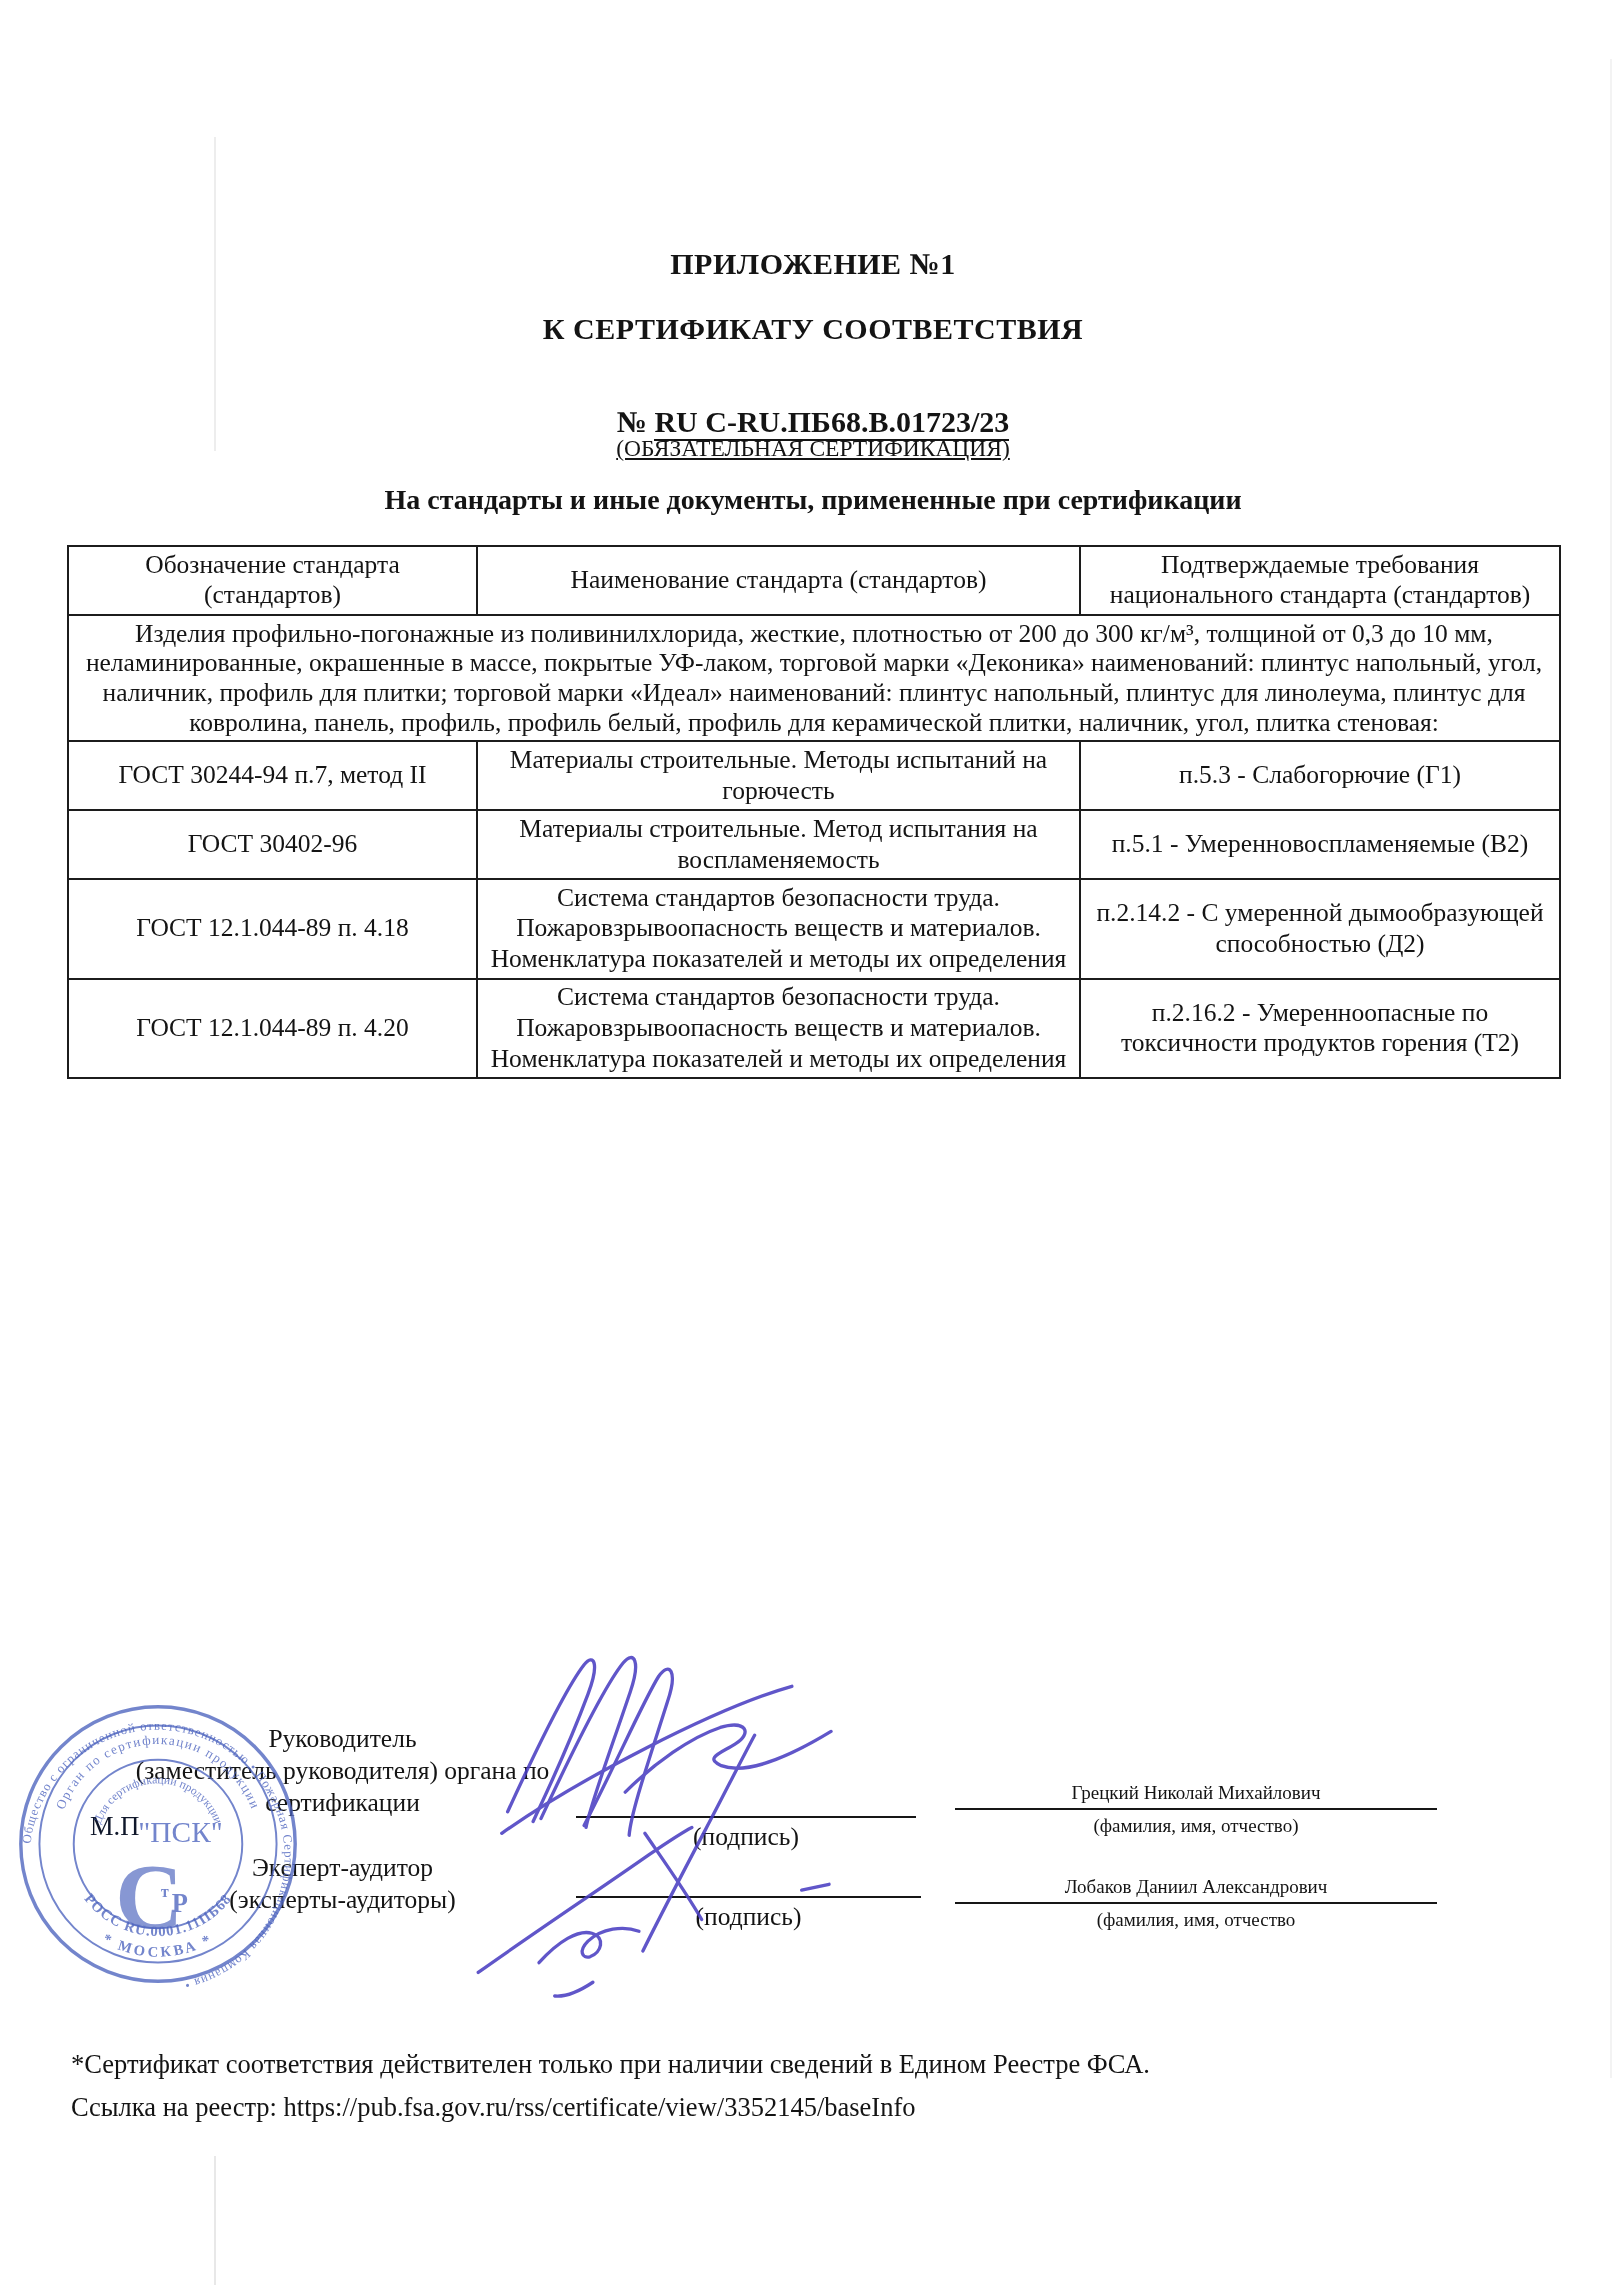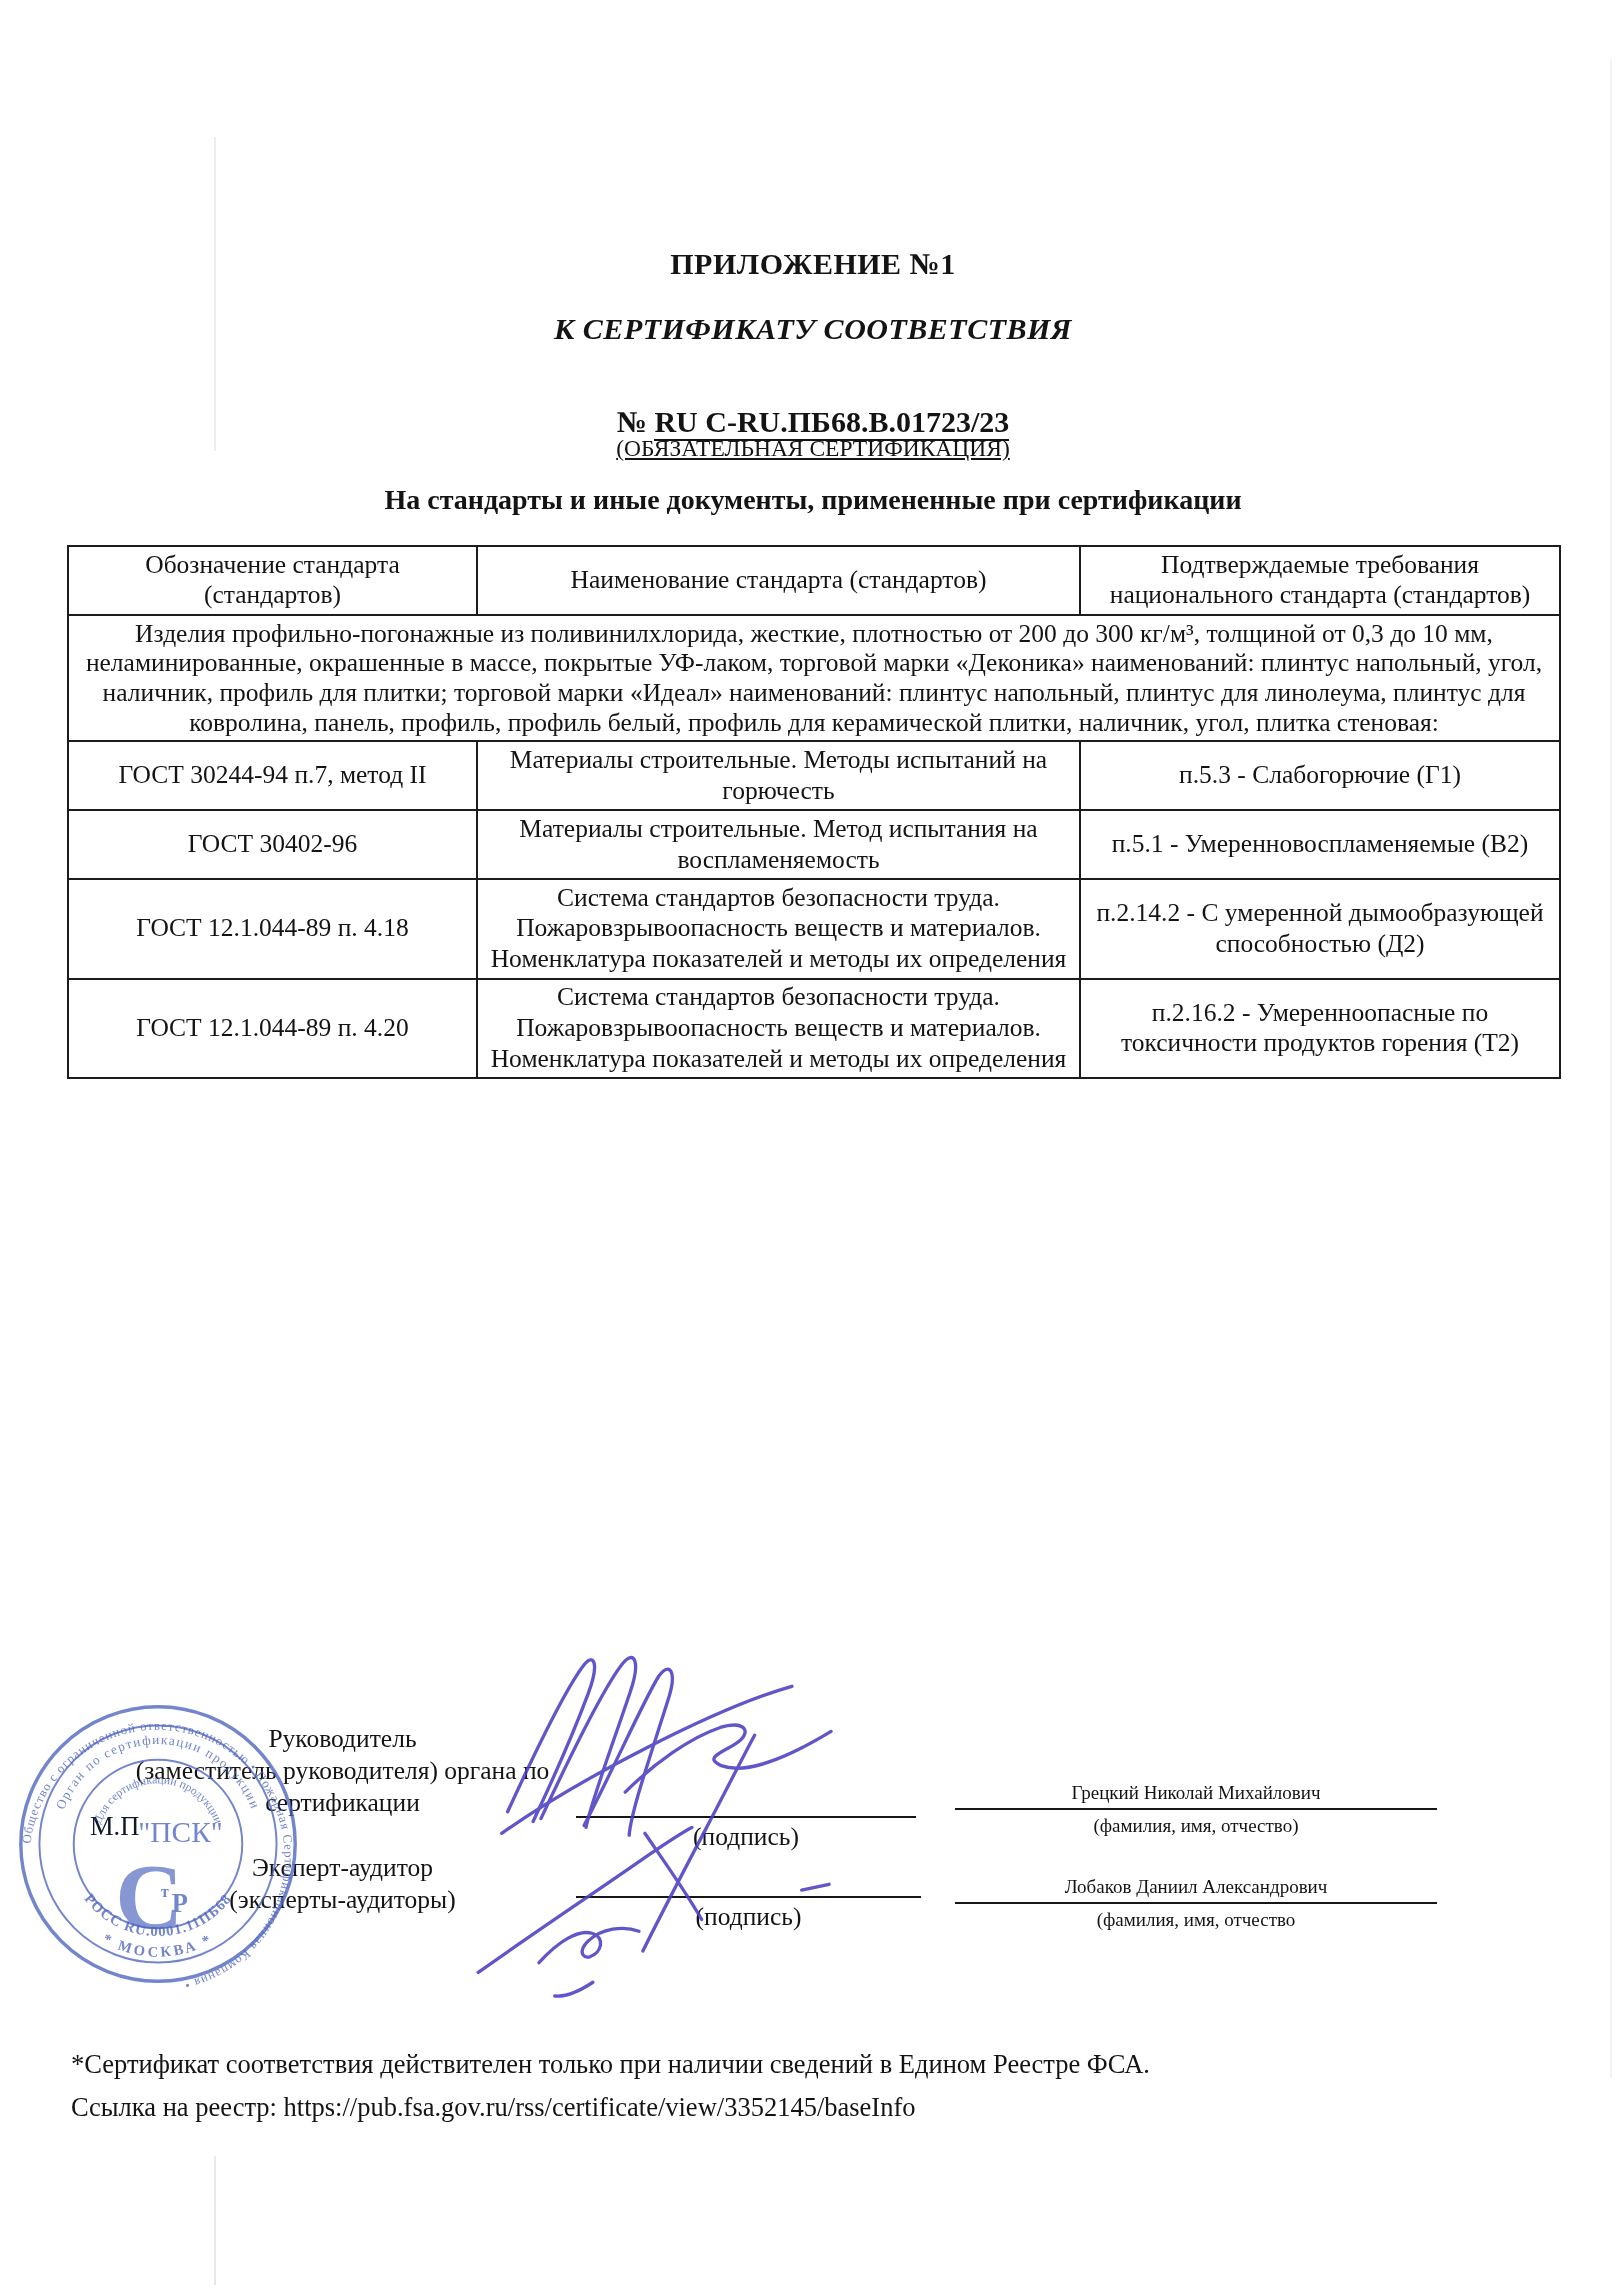--- a/index.html
+++ b/index.html
@@ -10,21 +10,21 @@
     background:#ffffff;
     font-family:"Liberation Serif", serif;
     color:#141414;
     overflow:hidden;
   }
   
   .artifact{position:absolute;background:#ededed;}
   
   .center-block{position:absolute;left:67px;width:1492px;text-align:center;}
   .doc-title{top:247px;font-size:30px;font-weight:bold;letter-spacing:0.5px;}
-  .doc-subtitle{top:312px;font-size:30px;font-weight:bold;letter-spacing:0.5px;font-style:italic;}
+  .doc-subtitle{top:312px;font-size:30px;font-weight:bold;letter-spacing:0.5px;}
   .doc-number{top:369px;font-size:30px;font-weight:bold;margin-top:36px;}
   .doc-number .num{border-bottom:2.9px solid #141414;padding-bottom:1px;}
   .cert-type{top:435px;font-size:23.5px;text-decoration:underline;}
   .section-heading{top:484px;font-size:28px;font-weight:bold;}
   
   table.std{
     position:absolute;left:67px;top:545px;width:1492px;
     border-collapse:collapse;table-layout:fixed;
     font-size:25.5px;line-height:1.2;
   }

